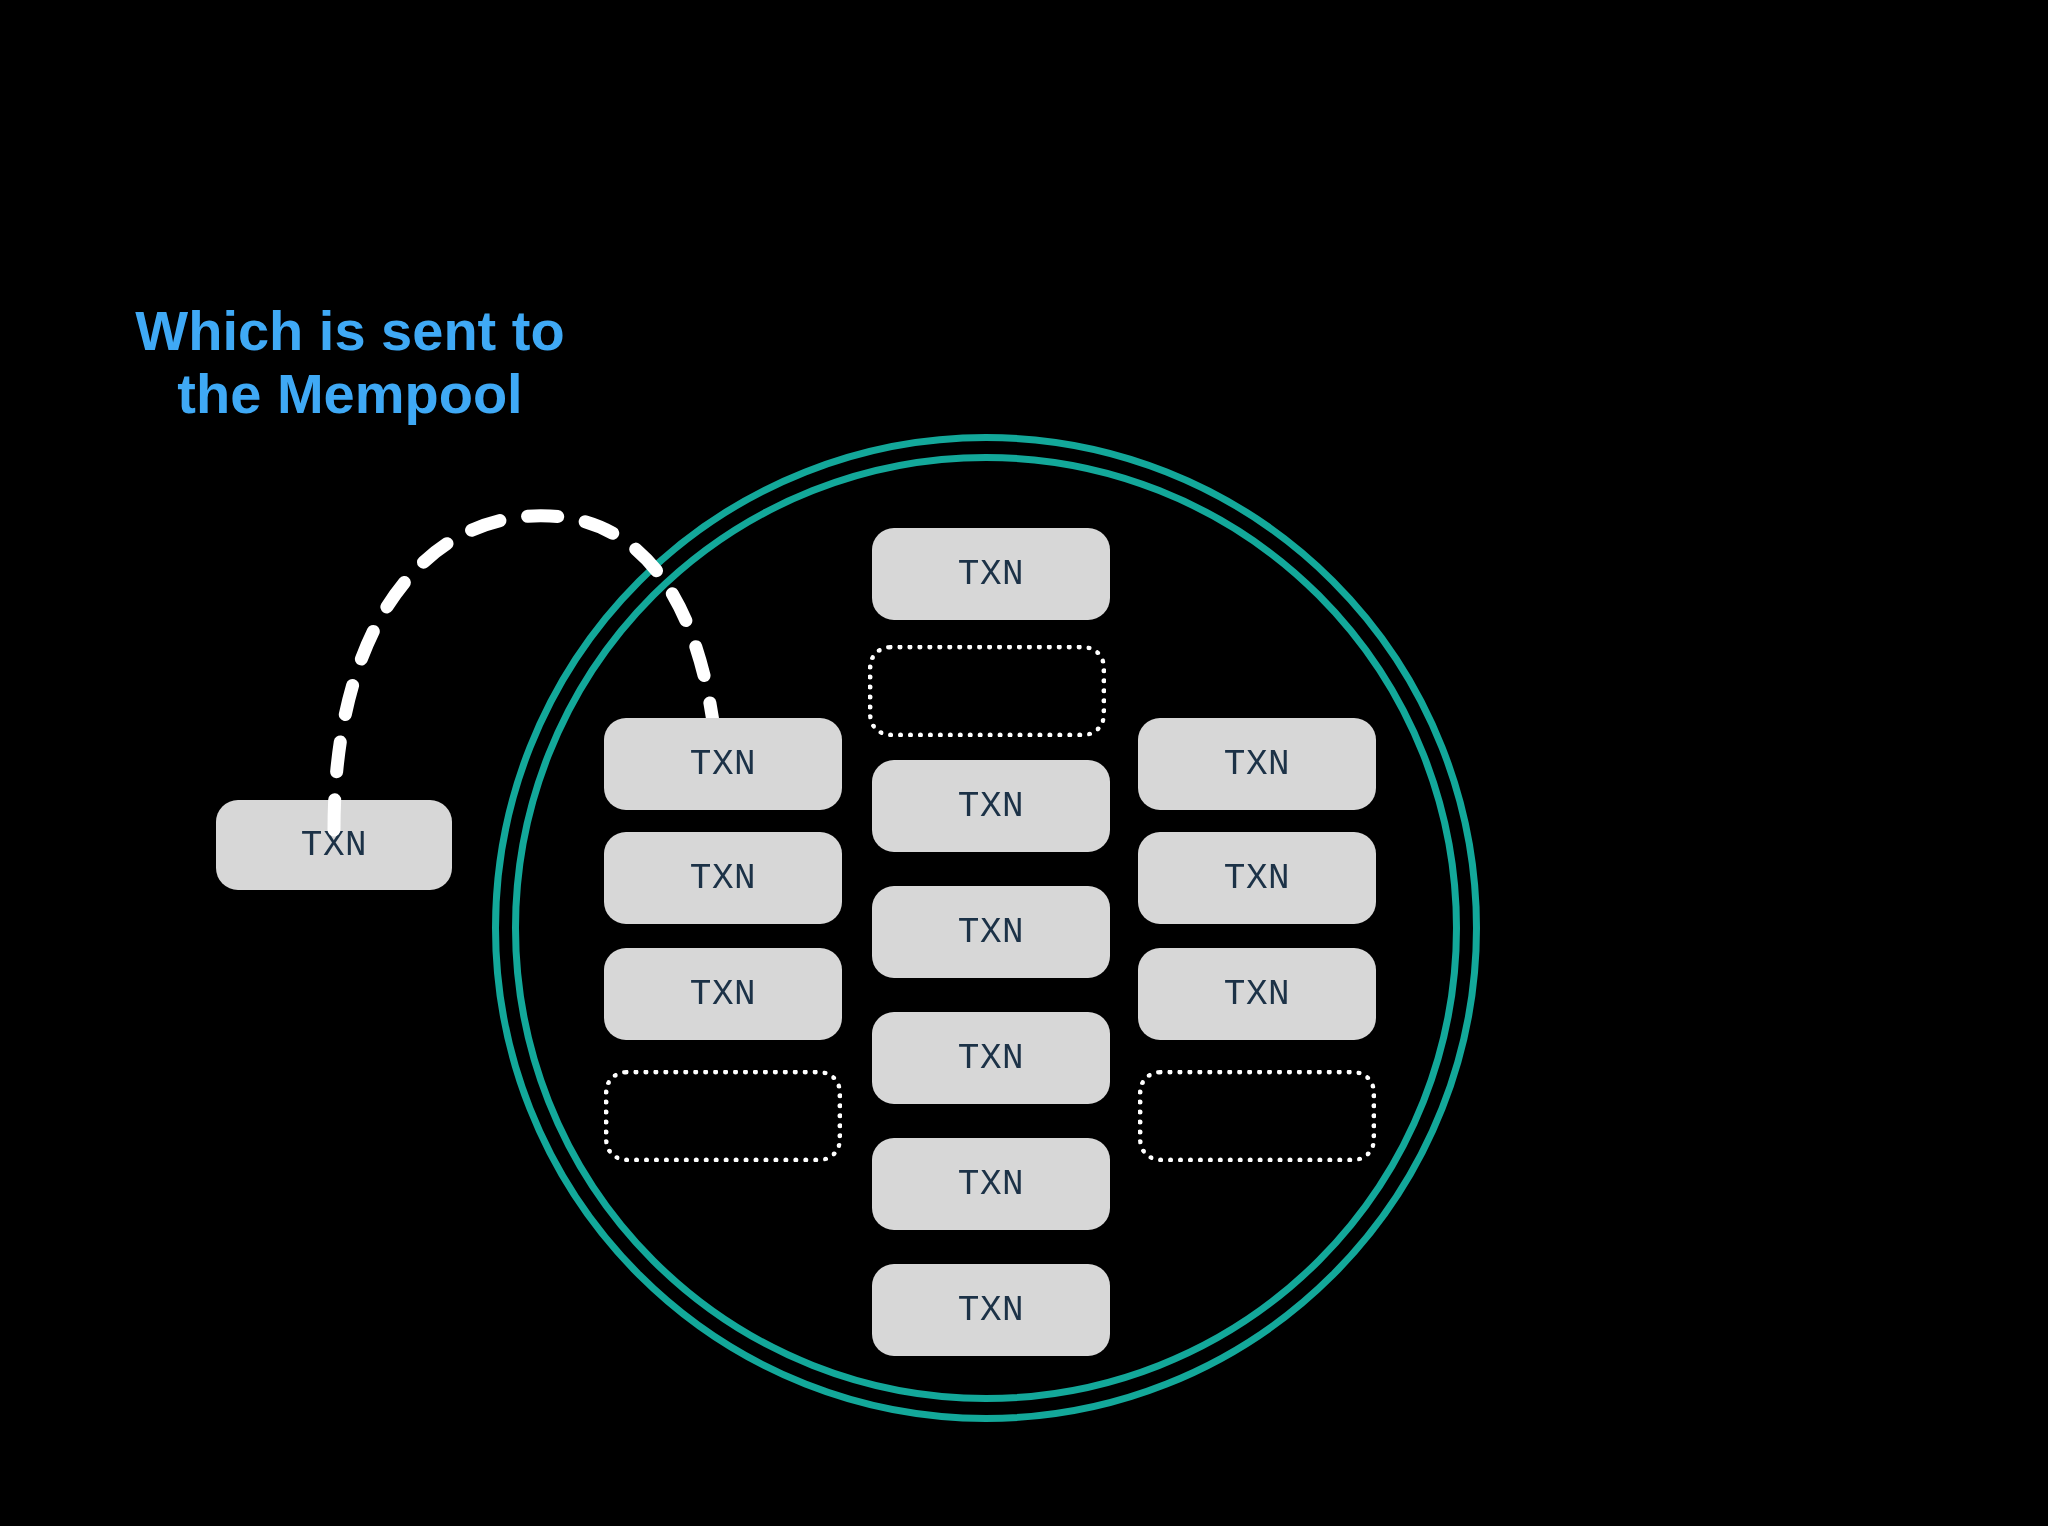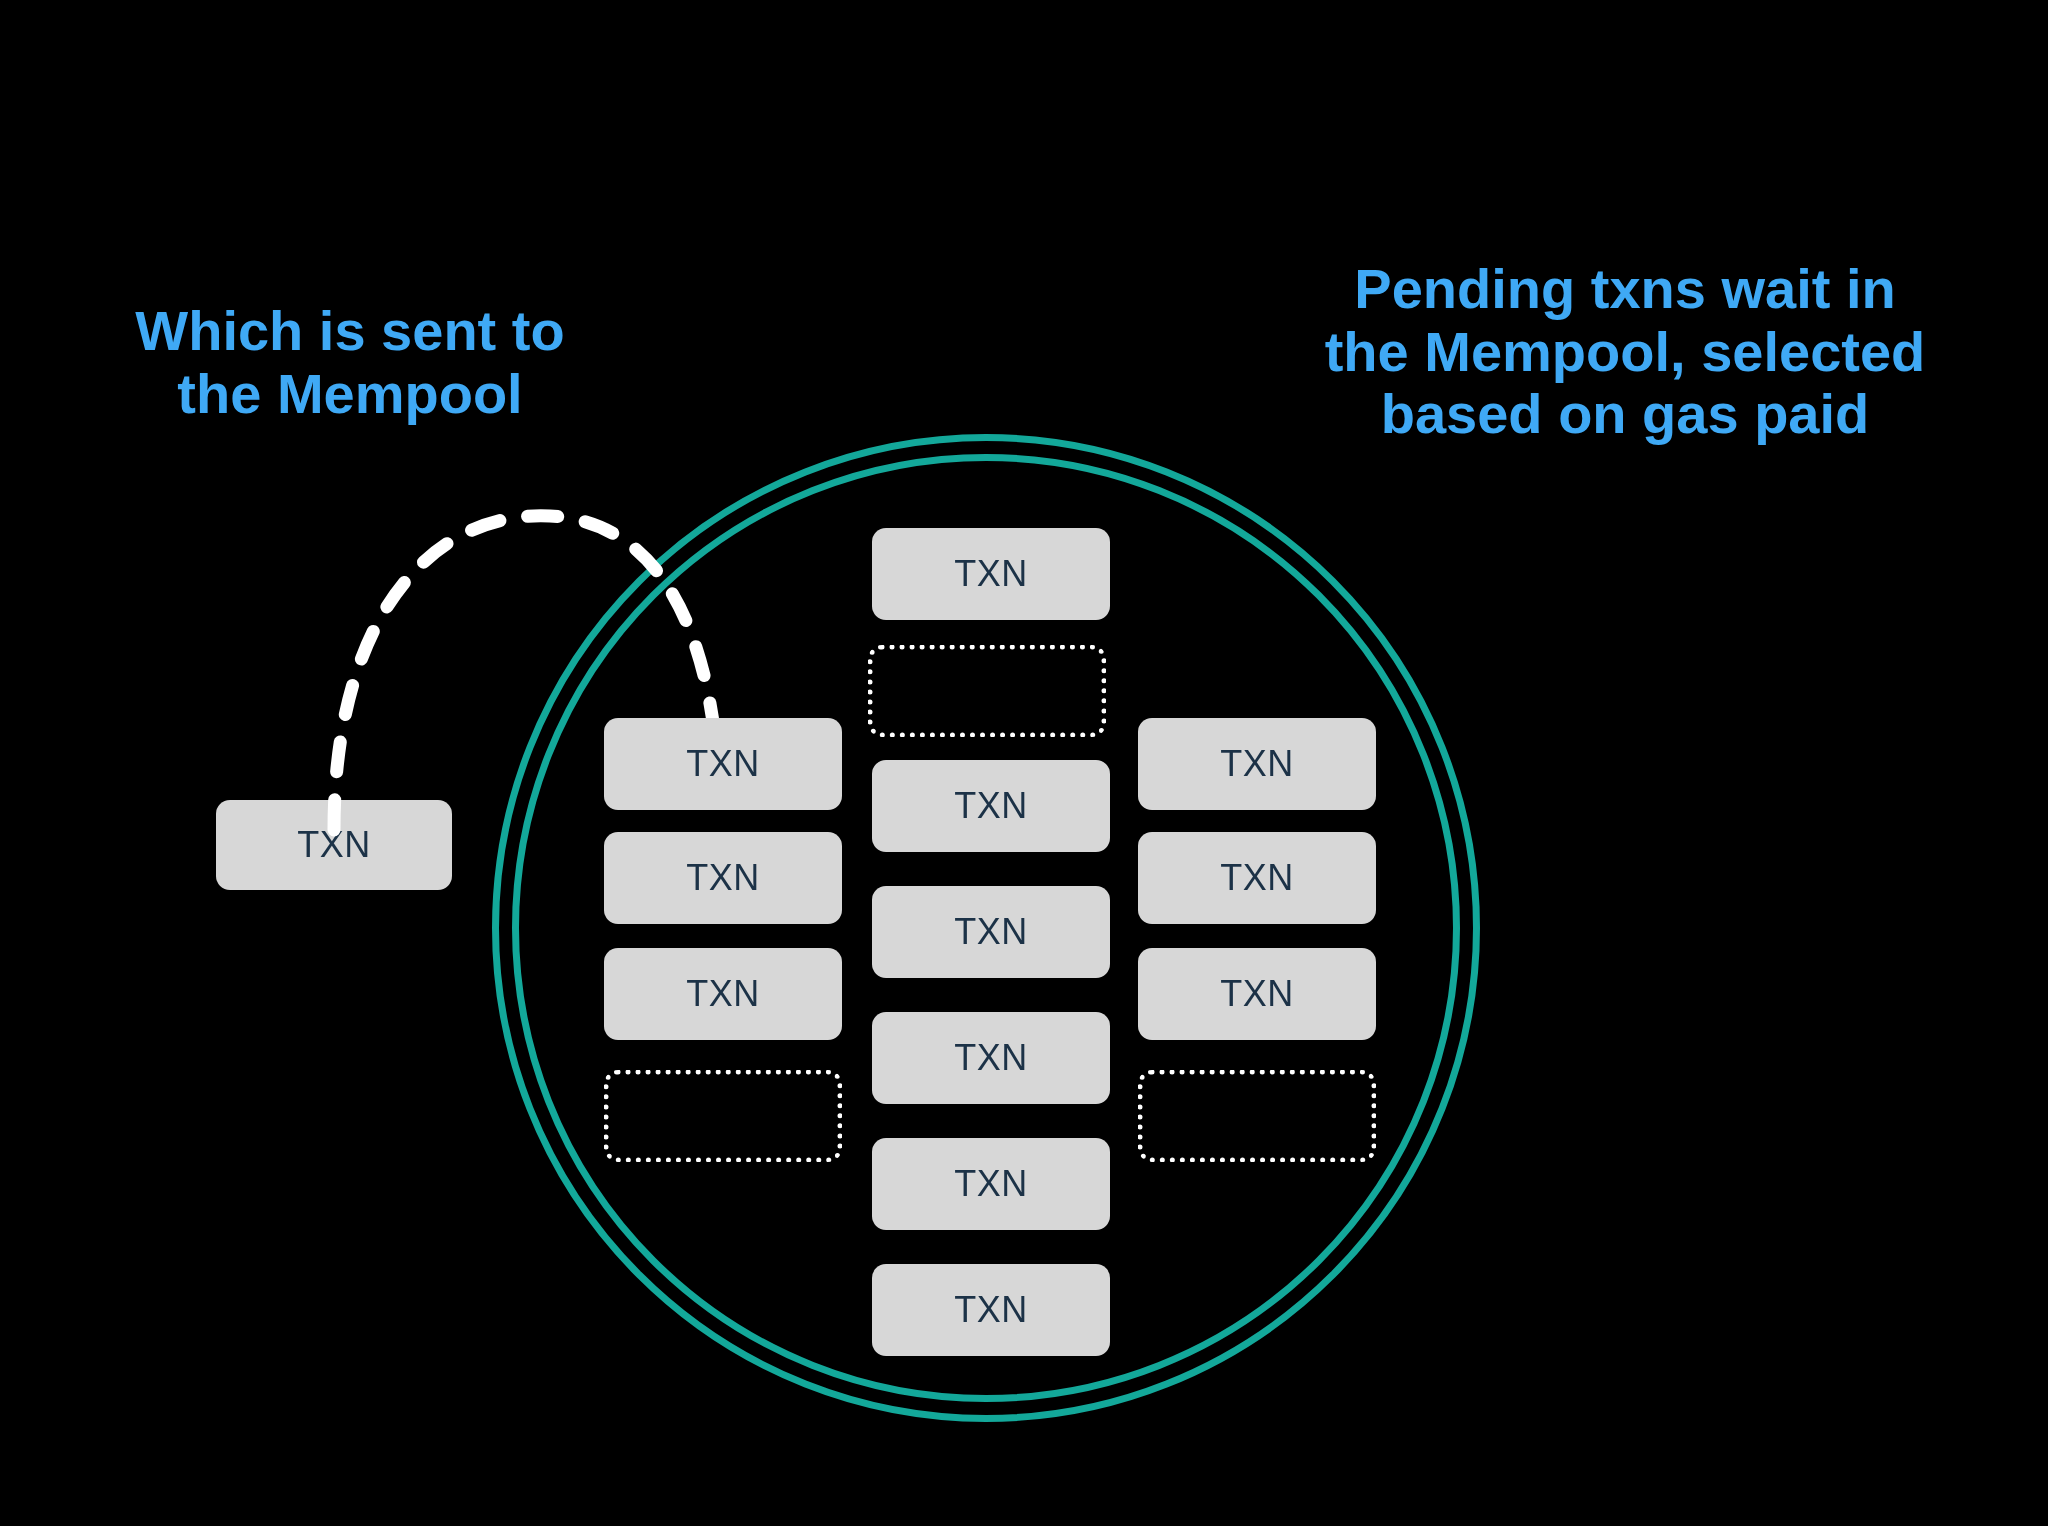--- a/index.html
+++ b/index.html
@@ -88,30 +88,30 @@
     width: 560px;
     height: 380px;
     overflow: visible;
   }
 
   
   .txn-box {
     position: absolute;
     width: 238px;
     height: 92px;
-    border-radius: 14px;
+    border-radius: 22px;
     background: #d7d7d7;
     color: #1c3247;
     display: flex;
     align-items: center;
     justify-content: center;
     font-size: 36px;
     font-weight: normal;
     letter-spacing: 0.5px;
-    font-family: Liberation Sans, sans-serif;
+    font-family: Liberation Mono, monospace;
     box-sizing: border-box;
   }
   .txn-box.empty {
     background: transparent;
     border: 5px dotted #ffffff;
     color: transparent;
   }
   #txn-external {
     width: 236px;
     height: 90px;
@@ -119,23 +119,20 @@
 </style>
 </head>
 <body>
 
 <div id="slide">
 
 
   <div class="callout" id="callout-left">Which is sent to
 the Mempool</div>
 
-  <div class="callout" id="callout-right">Pending txns wait in
-the Mempool, selected
-based on gas paid</div>
 
   <div class="mempool-circle" id="mempool-circle-outer"></div>
   <div class="mempool-circle" id="mempool-circle-inner"></div>
 
   <div class="txn-box" id="txn-external" style="left:216px; top:800px;">TXN</div>
 
   <svg id="flow-arrow" viewBox="0 0 560 380">
     <path d="M 84 360 C 84 150, 180 40, 300 46 C 420 52, 460 180, 468 300" fill="none" stroke="#ffffff" stroke-width="13" stroke-linecap="round" stroke-dasharray="30 28"></path>
   </svg>
 

